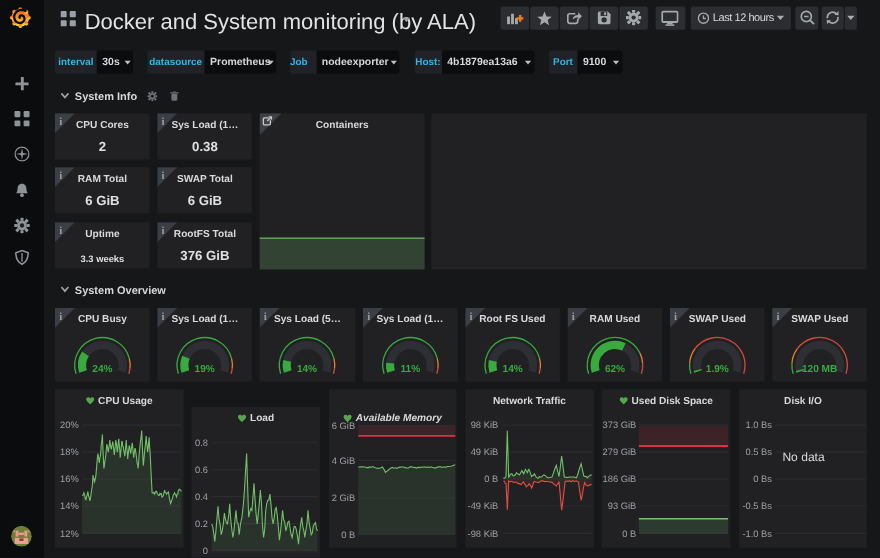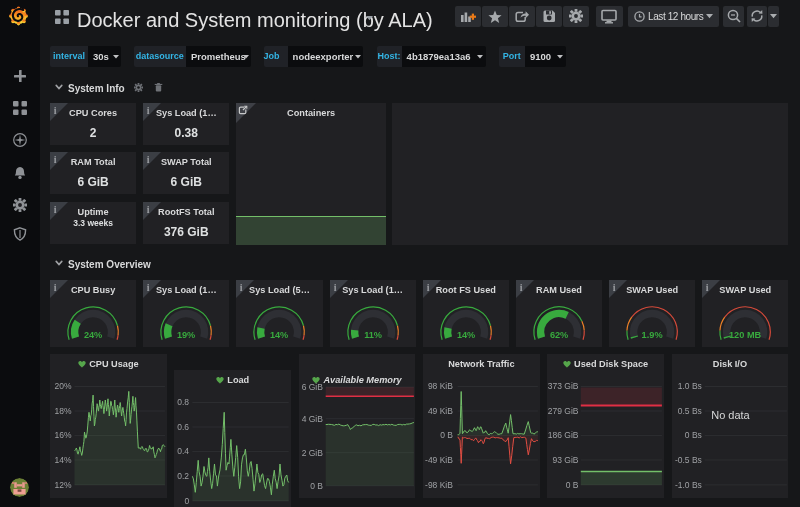--- a/index.html
+++ b/index.html
@@ -243,21 +243,21 @@
     </svg>
 <div class="pt" style="top:5px;font-size:9.2px;">SWAP Total</div>
 <div class="pt" style="top:23px;font-size:12px;color:#dee0e1;">6 GiB</div>
 </div>
 <div class="panel" style="left:50px;top:201.6px;width:86.2px;height:42.0px;">
 <svg width="18" height="18" viewBox="0 0 18 18" style="position:absolute;left:0;top:0;">
       <path d="M0 0 L18 0 L0 18 Z" fill="#3b3e44"></path>
       <text x="5.2" y="10.5" font-size="10" font-weight="bold" fill="#9a9da1" text-anchor="middle" font-family="Liberation Serif,serif">i</text>
     </svg>
 <div class="pt" style="top:5px;font-size:9.2px;">Uptime</div>
-<div class="pt" style="top:16px;font-size:8.5px;color:#dee0e1;">3.3 weeks</div>
+<div class="pt" style="top:28px;font-size:8.5px;color:#dee0e1;">3.3 weeks</div>
 </div>
 <div class="panel" style="left:143.2px;top:201.6px;width:86.2px;height:42.0px;">
 <svg width="18" height="18" viewBox="0 0 18 18" style="position:absolute;left:0;top:0;">
       <path d="M0 0 L18 0 L0 18 Z" fill="#3b3e44"></path>
       <text x="5.2" y="10.5" font-size="10" font-weight="bold" fill="#9a9da1" text-anchor="middle" font-family="Liberation Serif,serif">i</text>
     </svg>
 <div class="pt" style="top:5px;font-size:9.2px;">RootFS Total</div>
 <div class="pt" style="top:23px;font-size:12px;color:#dee0e1;">376 GiB</div>
 </div>
 <div class="panel" style="left:236.4px;top:102.8px;width:149.4px;height:142px;">

